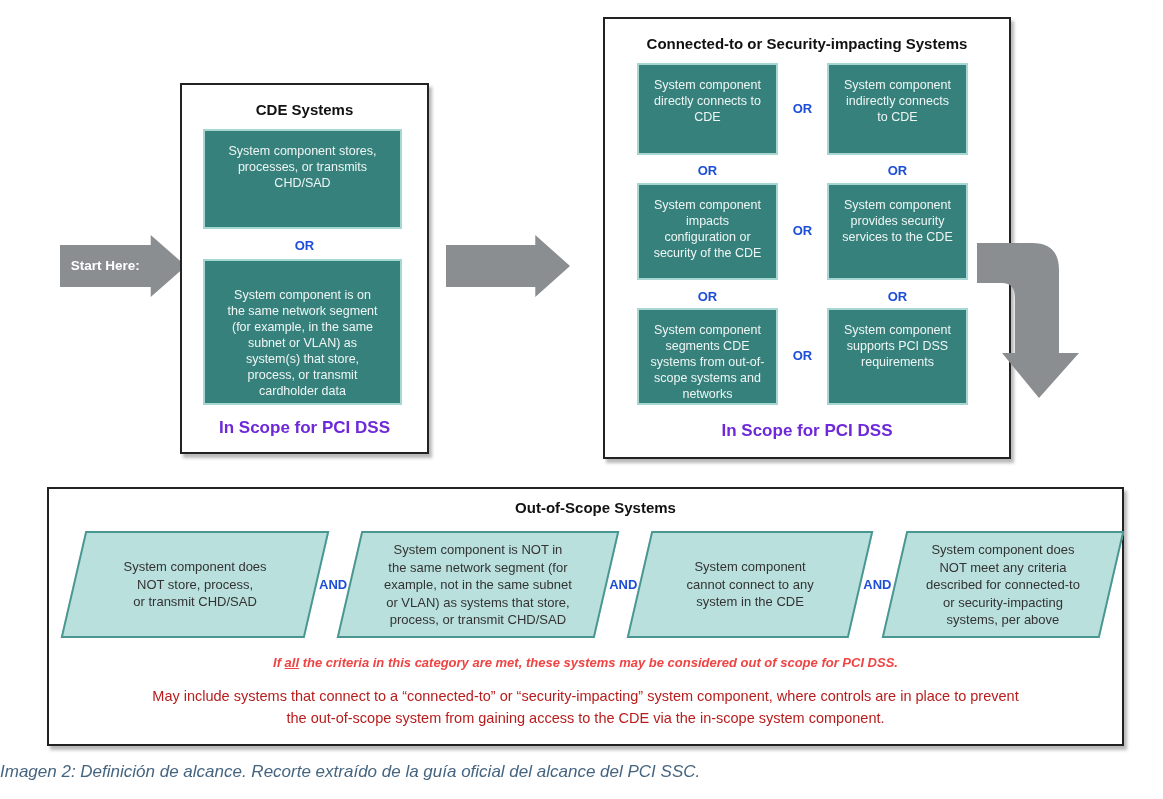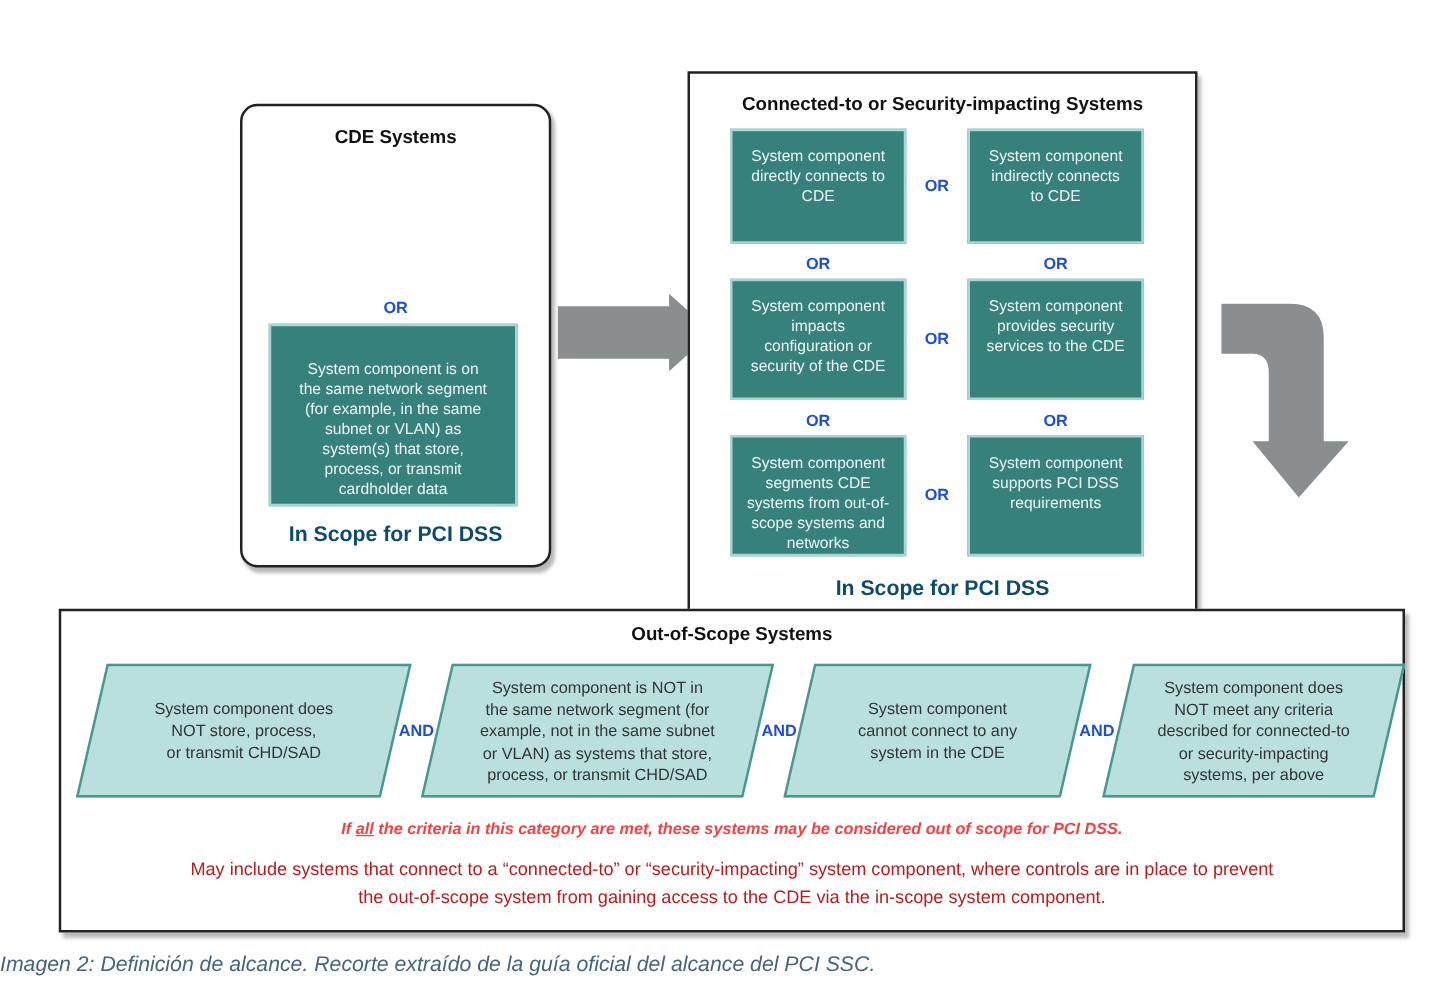--- a/index.html
+++ b/index.html
@@ -22,62 +22,62 @@
     color:#ffffff;font-weight:bold;font-size:13.5px;
   }
   .curved-arrow{position:absolute;left:977px;top:240px;width:110px;height:160px;}
 
   
   .panel{
     position:absolute;background:#ffffff;border:2px solid #222222;
     box-shadow:3px 4px 3px rgba(100,100,100,0.45);
   }
   .panel-title{position:absolute;width:100%;text-align:center;font-weight:bold;font-size:15px;color:#111;}
-  .panel-footer{position:absolute;width:100%;text-align:center;font-weight:bold;font-size:17px;color:#0c4a6e;}
+  .panel-footer{position:absolute;width:100%;text-align:center;font-weight:bold;font-size:17px;color:#6d28d9;}
   .or-label,.and-label{font-weight:bold;font-size:13px;color:#1d4ed8;text-align:center;}
 
   
   .teal-box{
     position:absolute;background:#37817d;border:2px solid #a7d7d3;
     color:#eef6f4;font-size:12.5px;line-height:16px;text-align:center;
     display:flex;justify-content:center;align-items:flex-start;
     padding-top:12px;box-sizing:border-box;
   }
 
   
-  .cde-panel{left:192px;top:83px;width:245px;height:367px;border-radius:14px;}
+  .cde-panel{left:180px;top:83px;width:245px;height:367px;}
   .cde-panel .panel-title{top:16px;}
   .cde-box-1{left:21px;top:44px;width:199px;height:100px;}
   .cde-or{position:absolute;top:153px;width:100%;}
   .cde-box-2{left:21px;top:174px;width:199px;height:146px;padding-top:26px;}
   .cde-panel .panel-footer{top:333px;}
 
   
-  .connected-panel{left:550px;top:17px;width:404px;height:438px;margin-top:40px;}
+  .connected-panel{left:603px;top:17px;width:404px;height:438px;}
   .connected-panel .panel-title{top:16px;}
   .c-box{width:141px;box-sizing:border-box;}
   .c-col1{left:32px;}
   .c-col2{left:222px;}
   .c-row1{top:44px;height:92px;}
   .c-row2{top:164px;height:97px;}
   .c-row3{top:289px;height:97px;}
   .or-mid{position:absolute;left:173px;width:49px;}
   .or-mid-1{top:82px;}
   .or-mid-2{top:204px;}
   .or-mid-3{top:329px;}
   .or-between{position:absolute;width:141px;}
   .or-b-r1c1{left:32px;top:144px;}
   .or-b-r1c2{left:222px;top:144px;}
   .or-b-r2c1{left:32px;top:270px;}
   .or-b-r2c2{left:222px;top:270px;}
   .connected-panel .panel-footer{top:402px;}
 
   
   .oos-panel{left:47px;top:487px;width:1073px;height:255px;}
-  .oos-panel .panel-title{top:10px;}
+  .oos-panel .panel-title{top:10px;padding-left:10px;}
   .oos-row{
     position:absolute;left:24px;right:14px;top:42px;height:107px;
     display:flex;align-items:center;justify-content:space-between;
   }
   .para{
     height:107px;transform:skewX(-13deg);
     background:#b9e0dd;border:2px solid #4a9792;box-sizing:border-box;
     display:flex;align-items:center;justify-content:center;flex:none;
   }
   .para-inner{
@@ -103,23 +103,29 @@
   .caption{
     position:absolute;top:762px;width:100%;text-align:left;
     font-style:italic;font-size:17px;color:#456480;
   }
 </style>
 </head>
 <body>
 
 <div class="canvas">
 
+  <div class="block-arrow start-arrow">
+    <span class="arrow-label">Start Here:</span>
+  </div>
 
   <div class="panel cde-panel">
     <div class="panel-title">CDE Systems</div>
+    <div class="teal-box cde-box-1 pre">System component stores,
+processes, or transmits
+CHD/SAD</div>
     <div class="cde-or or-label">OR</div>
     <div class="teal-box cde-box-2 pre">System component is on
 the same network segment
 (for example, in the same
 subnet or VLAN) as
 system(s) that store,
 process, or transmit
 cardholder data</div>
     <div class="panel-footer">In Scope for PCI DSS</div>
   </div>

